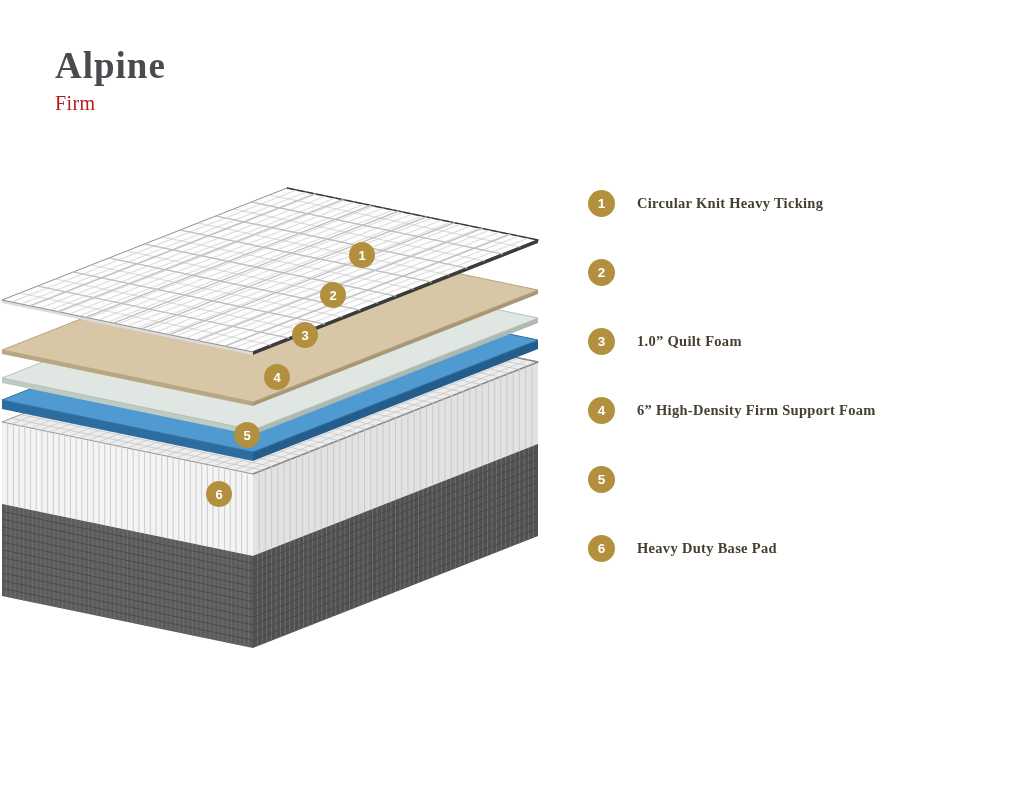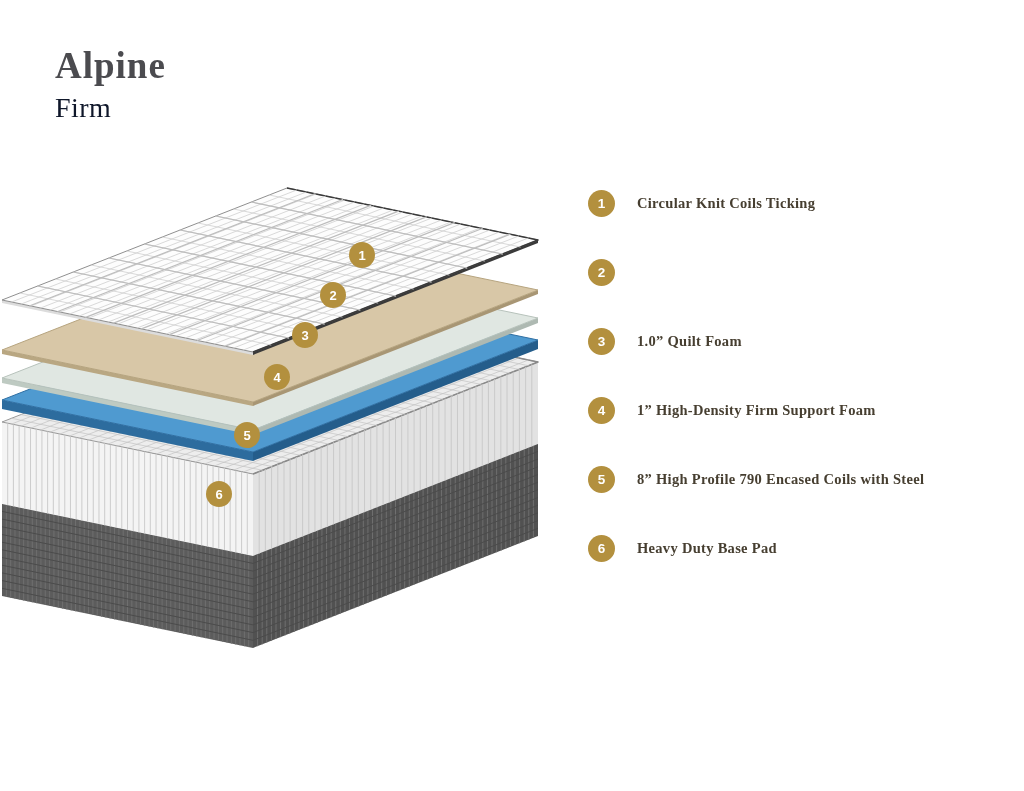--- a/index.html
+++ b/index.html
@@ -1,21 +1,21 @@
 <!DOCTYPE html>
 <html><head>
 <meta charset="utf-8">
 <style>
   *{margin:0;padding:0;box-sizing:border-box;}
   html,body{background:#ffffff;}
   .page{position:relative;width:1024px;height:791px;background:#ffffff;overflow:hidden;
         font-family:"Liberation Serif",serif;padding-left:20px;}
   .header{position:absolute;left:55px;top:46px;}
   .title{font-size:37px;font-weight:bold;color:#4b4b4f;letter-spacing:1px;line-height:1.1;}
-  .subtitle{font-size:28px;color:#0f172a;margin-top:5px;letter-spacing:.4px;}
+  .subtitle{font-size:20px;color:#b91c1c;margin-top:5px;letter-spacing:.4px;}
   .diagram{position:absolute;left:0;top:185px;width:560px;height:510px;}
   .diagram svg{position:absolute;left:0;top:0;overflow:visible;display:block;}
   .num-badge{position:absolute;width:26px;height:26px;border-radius:50%;
         background:#b3903e;color:#ffffff;display:flex;align-items:center;justify-content:center;
         font-family:"Liberation Sans",sans-serif;font-weight:bold;font-size:13px;line-height:1;}
   .legend{position:absolute;left:588px;top:190px;display:flex;flex-direction:column;gap:42px;}
   .legend-row{display:flex;align-items:center;}
   .legend-row .num-badge{position:static;flex:0 0 27px;width:27px;height:27px;font-size:13.5px;}
   .legend-label{margin-left:22px;font-family:"Liberation Serif",serif;font-weight:bold;
         font-size:14.5px;color:#463e30;letter-spacing:.3px;white-space:nowrap;}
@@ -410,36 +410,35 @@
         <div class="num-badge" style="left: 292px; top: 137px;">3</div>
         <div class="num-badge" style="left: 264px; top: 179px;">4</div>
         <div class="num-badge" style="left: 234px; top: 237px;">5</div>
         <div class="num-badge" style="left: 206px; top: 296px;">6</div>
       </div>
   </div>
 
   <aside class="legend" id="legend-list">
       <div class="legend-row">
         <span class="num-badge">1</span>
-        <span class="legend-label">Circular Knit Coils Ticking</span>
+        <span class="legend-label">Circular Knit Heavy Ticking</span>
       </div>
       <div class="legend-row">
         <span class="num-badge">2</span>
       </div>
       <div class="legend-row">
         <span class="num-badge">3</span>
         <span class="legend-label">1.0” Quilt Foam</span>
       </div>
       <div class="legend-row">
         <span class="num-badge">4</span>
-        <span class="legend-label">1” High-Density Firm Support Foam</span>
+        <span class="legend-label">6” High-Density Firm Support Foam</span>
       </div>
       <div class="legend-row">
         <span class="num-badge">5</span>
-        <span class="legend-label">8” High Profile 790 Encased Coils with Steel</span>
       </div>
       <div class="legend-row">
         <span class="num-badge">6</span>
         <span class="legend-label">Heavy Duty Base Pad</span>
       </div>
     </aside>
 
 </div>
 
 </body></html>

